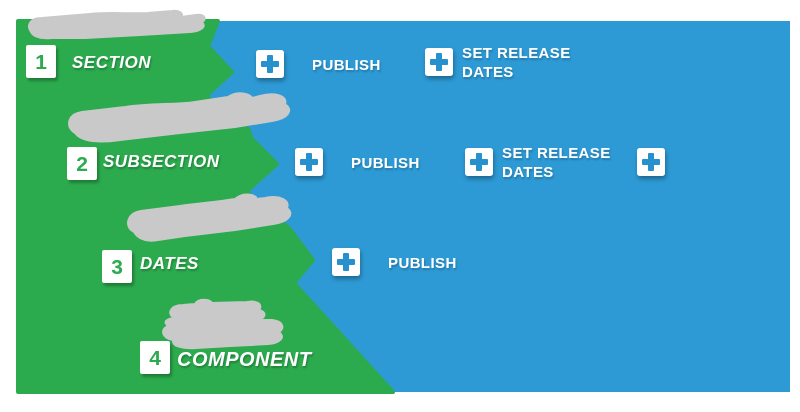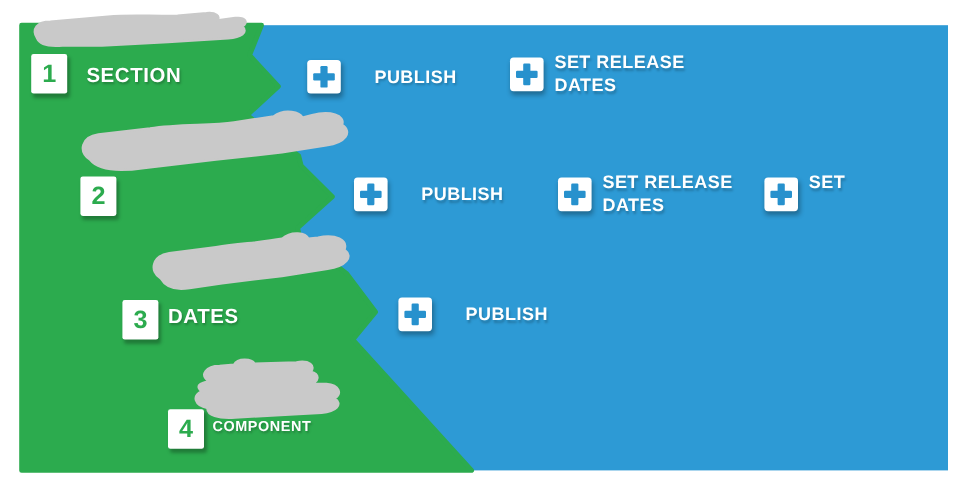--- a/index.html
+++ b/index.html
@@ -11,21 +11,21 @@
   .green-shape{stroke:#2cab4e;stroke-width:4;stroke-linejoin:round;}
   .blob{stroke:#c9c9c9;stroke-width:2;stroke-linejoin:round;}
   .badge{
     position:absolute;width:30px;height:33px;background:#ffffff;border-radius:2px;
     color:#2cab4e;font-weight:bold;font-size:21px;
     display:flex;align-items:center;justify-content:center;
     box-shadow:2px 3px 3px rgba(0,0,0,.28);
   }
   .level-label{
     position:absolute;color:#ffffff;font-weight:bold;font-size:17px;
-    letter-spacing:.5px;text-shadow:1px 2px 2px rgba(0,0,0,.25);white-space:nowrap;
+    letter-spacing:.5px;text-shadow:1px 2px 2px rgba(0,0,0,.25);white-space:nowrap;font-style:italic;
   }
   .plus-icon{
     position:absolute;width:28px;height:28px;background:#ffffff;border-radius:3px;
     box-shadow:1px 3px 4px rgba(0,0,0,.32);
   }
   .plus-icon::before{
     content:"";position:absolute;left:5px;top:11px;width:18px;height:6px;
     background:#2791cd;border-radius:1px;
   }
   .plus-icon::after{
@@ -64,41 +64,41 @@
     <span>PUBLISH</span>
   </div>
 
   <span class="plus-icon" style="left:425px;top:48px"></span>
   <div class="action-label" style="left:462px;top:43px">
     <span>SET RELEASE</span>
     <span>DATES</span>
   </div>
 
   <div class="badge" style="left:67px;top:147px">2</div>
+  <div class="level-label" style="left:103px;top:152px">SUBSECTION</div>
 
   <span class="plus-icon" style="left:295px;top:148px"></span>
   <div class="action-label" style="left:351px;top:153px">
     <span>PUBLISH</span>
   </div>
 
   <span class="plus-icon" style="left:465px;top:148px"></span>
   <div class="action-label" style="left:502px;top:143px">
     <span>SET RELEASE</span>
     <span>DATES</span>
   </div>
 
   <span class="plus-icon" style="left:637px;top:148px"></span>
   <div class="action-label" style="left:674px;top:143px">
-    <span>SET</span>
   </div>
 
   <div class="badge" style="left:102px;top:250px">3</div>
   <div class="level-label" style="left:140px;top:254px">DATES</div>
 
   <span class="plus-icon" style="left:332px;top:248px"></span>
   <div class="action-label" style="left:388px;top:253px">
     <span>PUBLISH</span>
   </div>
 
   <div class="badge" style="left:140px;top:341px">4</div>
-  <div class="level-label" style="left:177px;top:348px;font-size:12px">COMPONENT</div>
+  <div class="level-label" style="left:177px;top:348px;font-size:20px">COMPONENT</div>
 
 </div>
 
 </body></html>

